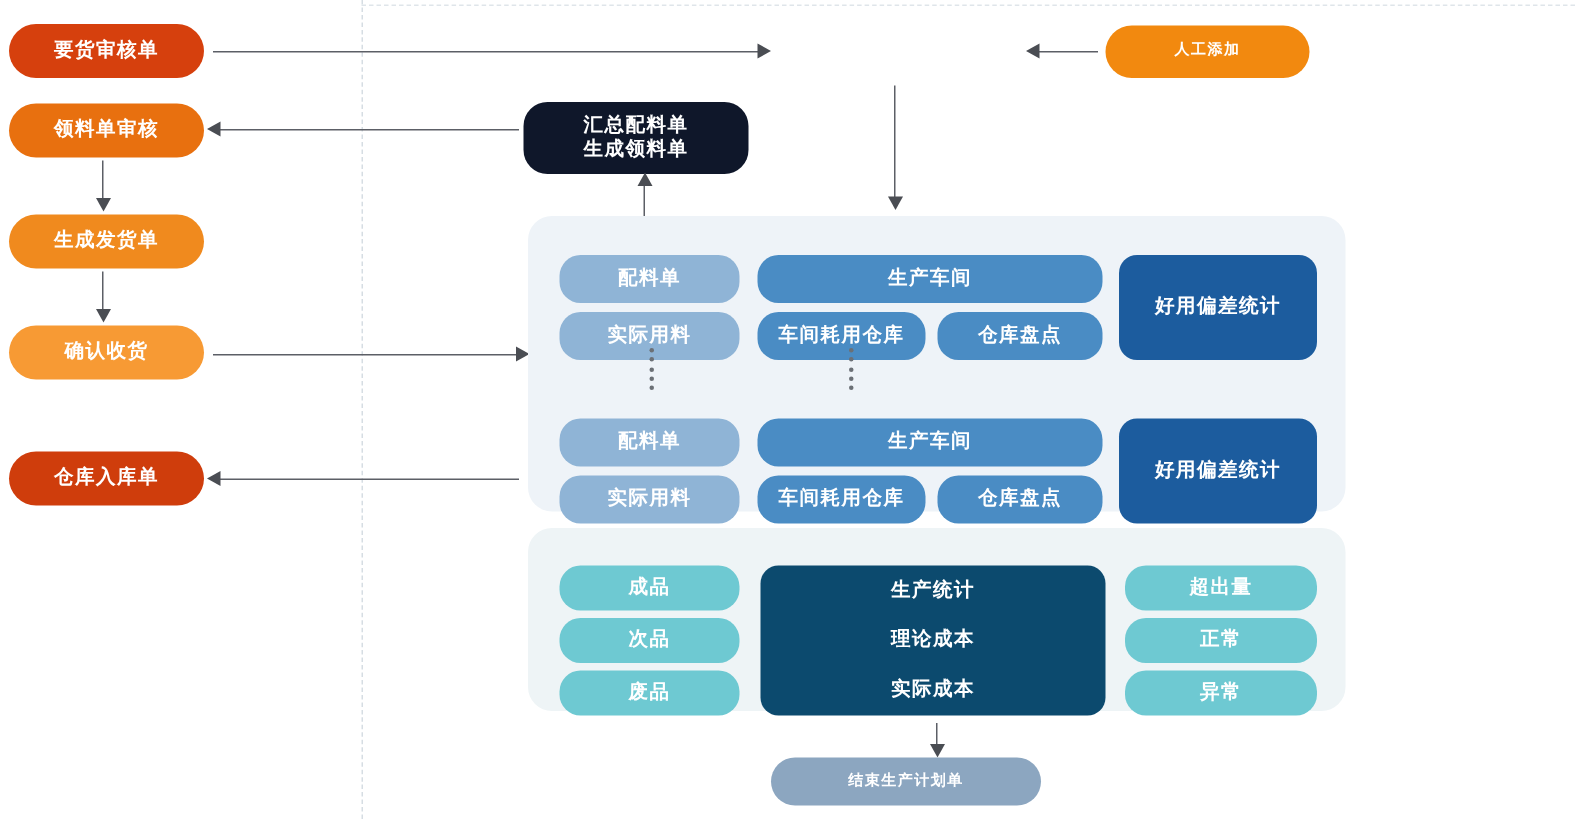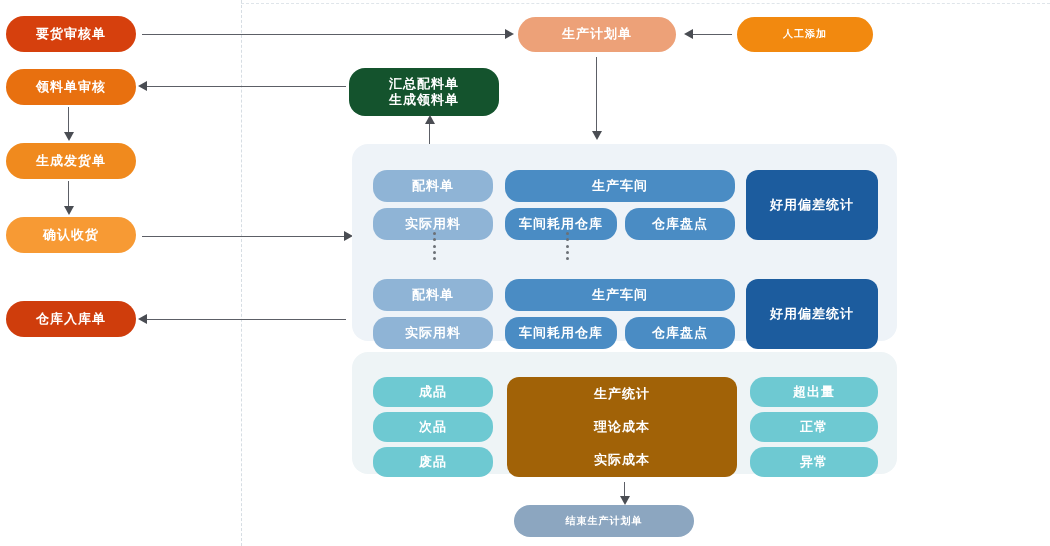--- a/index.html
+++ b/index.html
@@ -160,25 +160,24 @@
   <div class="pill left-pill" style="top:217px; background:#f79a34;">确认收货</div>
 
   <div class="pill left-pill" style="top:301px; background:#cf3d0c;">仓库入库单</div>
 
   <div class="ln-v" style="left:68px; top:107px; height:27px;"></div>
   <div class="head head-d" style="left:64px; top:132px;"></div>
 
   <div class="ln-v" style="left:68px; top:181px; height:27px;"></div>
   <div class="head head-d" style="left:64px; top:206px;"></div>
 
-  <div class="pill round" style="left:518px; top:17px; width:158px; height:35px; font-size:13px; background:#eda178;">生产计划单</div>
 
   <div class="pill round" style="left:737px; top:17px; width:136px; height:35px; font-size:10px; background:#f2890f;">人工添加</div>
 
-  <div class="pill soft" style="left:349px; top:68px; width:150px; height:48px; font-size:13px; background:#14532d; border-radius:16px;">汇总配料单
+  <div class="pill soft" style="left:349px; top:68px; width:150px; height:48px; font-size:13px; background:#0f172a; border-radius:16px;">汇总配料单
 生成领料单</div>
 
   <div class="ln-h" style="left:142px; top:34px; width:364px;"></div>
   <div class="head head-r" style="left:505px; top:29px;"></div>
 
   <div class="ln-h" style="left:692px; top:34px; width:40px;"></div>
   <div class="head head-l" style="left:684px; top:29px;"></div>
 
   <div class="ln-v" style="left:596px; top:57px; height:76px;"></div>
   <div class="head head-d" style="left:592px; top:131px;"></div>
@@ -229,21 +228,21 @@
   <div class="bbox" style="left:625px; top:303px; width:110px; height:32px; background:#4a8cc4;">仓库盘点</div>
 
   <div class="bbox tall" style="left:746px; top:265px; width:132px; height:70px; background:#1c5c9e;">好用偏差统计</div>
 
   <div class="panel panel-teal" style="left:352px; top:352px; width:545px; height:122px;"></div>
 
   <div class="bbox" style="left:373px; top:363px; width:120px; height:30px; background:#6ec9d2;">成品</div>
   <div class="bbox" style="left:373px; top:398px; width:120px; height:30px; background:#6ec9d2;">次品</div>
   <div class="bbox" style="left:373px; top:433px; width:120px; height:30px; background:#6ec9d2;">废品</div>
 
-  <div class="bbox tall" style="left:507px; top:363px; width:230px; height:100px; background:#a16207; flex-direction:column; justify-content:space-around;">
+  <div class="bbox tall" style="left:507px; top:363px; width:230px; height:100px; background:#0c4a6e; flex-direction:column; justify-content:space-around;">
     <span>生产统计</span>
     <span>理论成本</span>
     <span>实际成本</span>
   </div>
 
   <div class="bbox" style="left:750px; top:363px; width:128px; height:30px; background:#6ec9d2;">超出量</div>
   <div class="bbox" style="left:750px; top:398px; width:128px; height:30px; background:#6ec9d2;">正常</div>
   <div class="bbox" style="left:750px; top:433px; width:128px; height:30px; background:#6ec9d2;">异常</div>
 
   <div class="ln-v" style="left:624px; top:482px; height:17px;"></div>

